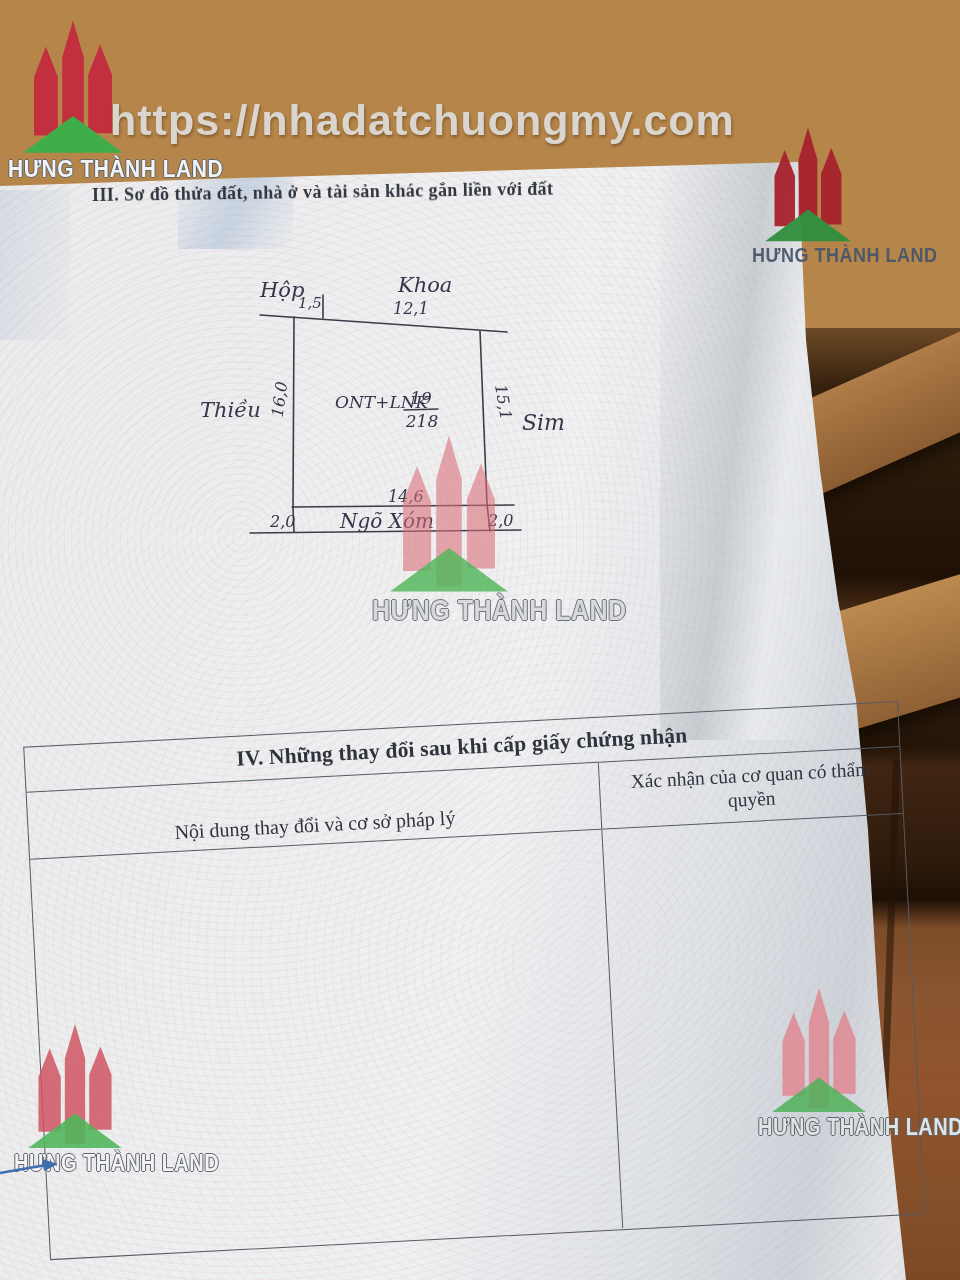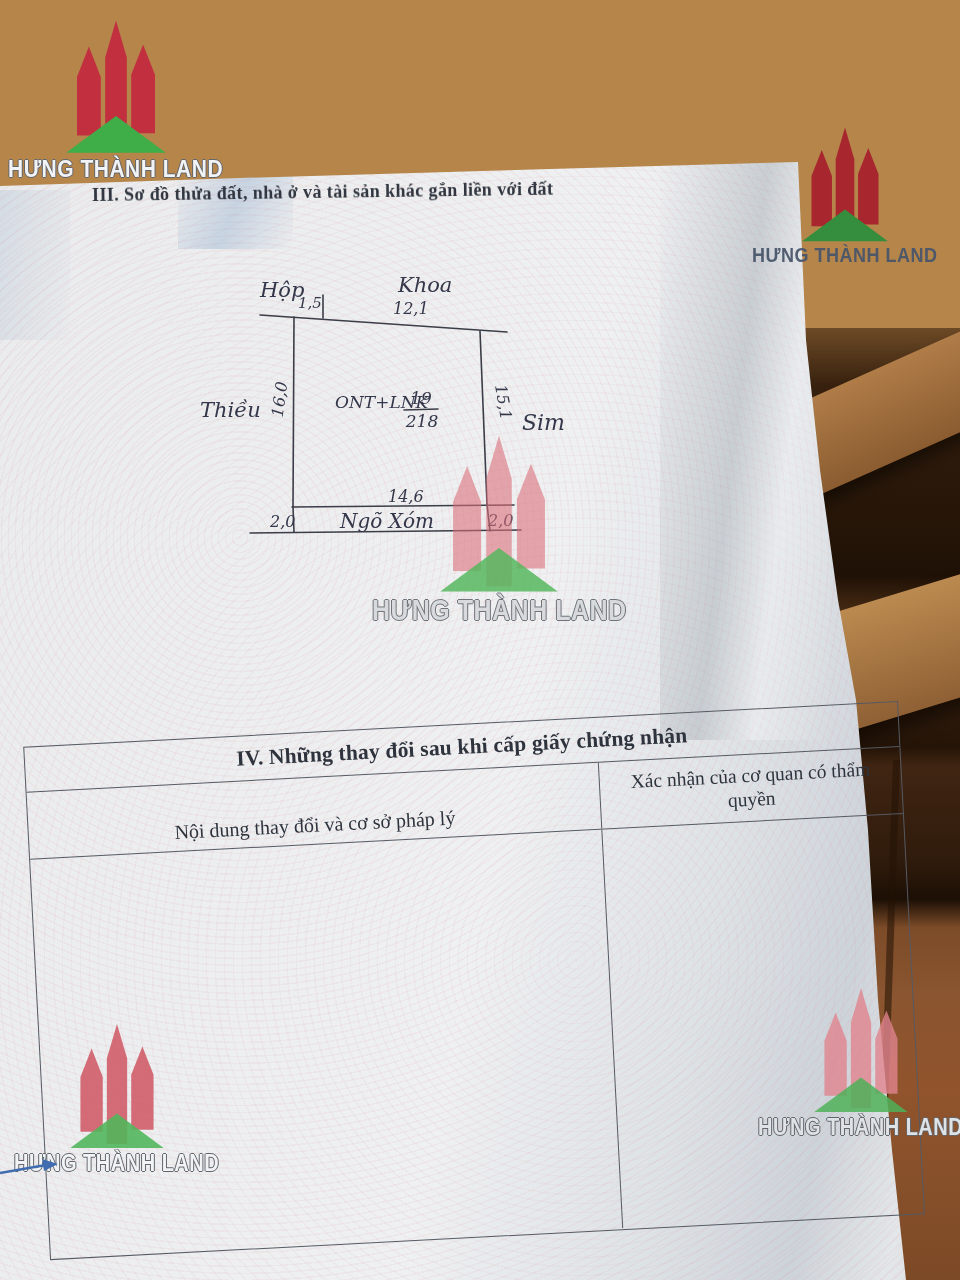--- a/index.html
+++ b/index.html
@@ -82,21 +82,21 @@
   .t-col-left{width:65.5%;border-right:1.3px solid #565a63;
     display:flex;align-items:flex-end;justify-content:center;
     padding-bottom:7px;font-size:20px;}
   .t-col-right{flex:1;display:flex;align-items:center;justify-content:center;
     text-align:center;font-size:19.5px;line-height:1.25;padding:0 12px;}
   .t-body{display:flex;height:399px;}
   .t-body-left{width:65.5%;border-right:1.3px solid #565a63;}
   .t-body-right{flex:1;}
 
   
-  .logo{position:absolute;display:flex;flex-direction:column;align-items:center;}
+  .logo{position:absolute;display:flex;flex-direction:column;}
   .logo .brand{font-family:"Liberation Sans",sans-serif;font-weight:bold;
     letter-spacing:.5px;white-space:nowrap;margin-top:2px;
     transform:scaleY(1.15);}
   .outline-light{color:#f2f3f4;
     text-shadow:-1px 0 0 #62666d,1px 0 0 #62666d,0 -1px 0 #62666d,0 1px 0 #62666d;}
   .lg-tl{left:8px;top:14px;z-index:7;}
   .lg-tr{left:752px;top:122px;z-index:3;opacity:.95;}
   .lg-c{left:372px;top:428px;z-index:5;opacity:.9;}
   .lg-bl{left:14px;top:1018px;z-index:5;}
   .lg-br{left:758px;top:982px;z-index:5;}
@@ -205,19 +205,20 @@
   <div class="logo lg-br">
     <svg width="122" height="132" viewBox="0 0 120 130">
       <polygon points="24,58 35,30 46,58 46,112 24,112" fill="#e0838d" fill-opacity=".8"></polygon>
       <polygon points="50,40 60,6 70,40 70,124 50,124" fill="#e0838d" fill-opacity=".8"></polygon>
       <polygon points="74,56 85,28 96,56 96,110 74,110" fill="#e0838d" fill-opacity=".8"></polygon>
       <polygon points="14,128 60,94 106,128" fill="#4fb159" fill-opacity=".85"></polygon>
     </svg>
     <div class="brand outline-light" style="font-size:20px;color:#e0e3e5">HƯNG THÀNH LAND</div>
   </div>
 
+  <div class="url">https://nhadatchuongmy.com</div>
 
   <svg class="penmark" width="62" height="28" viewBox="0 0 62 28">
     <line x1="0" y1="17" x2="46" y2="9" stroke="#3f6db0" stroke-width="2.4"></line>
     <polygon points="42,3 58,8 44,15" fill="#3f6db0"></polygon>
   </svg>
 
 </div>
 
 </body></html>

